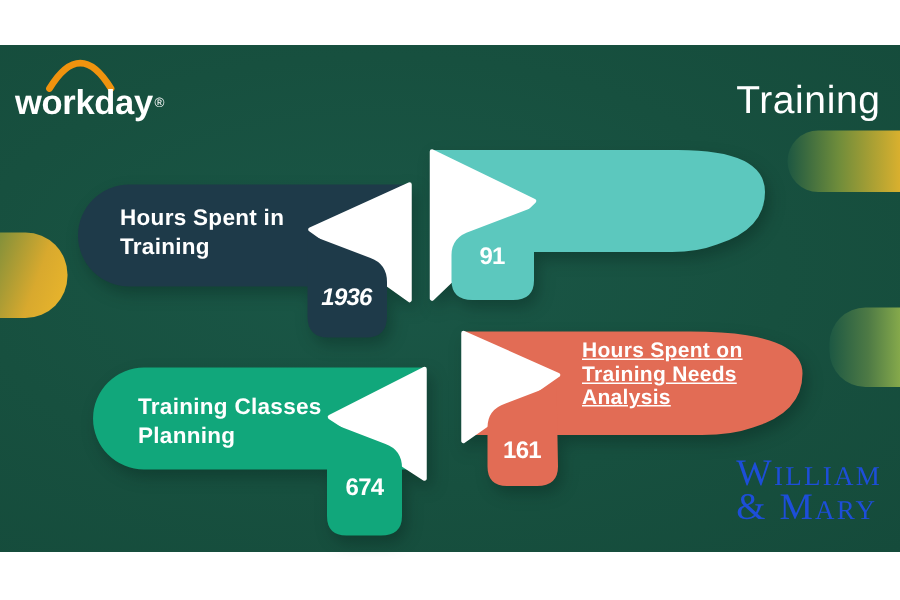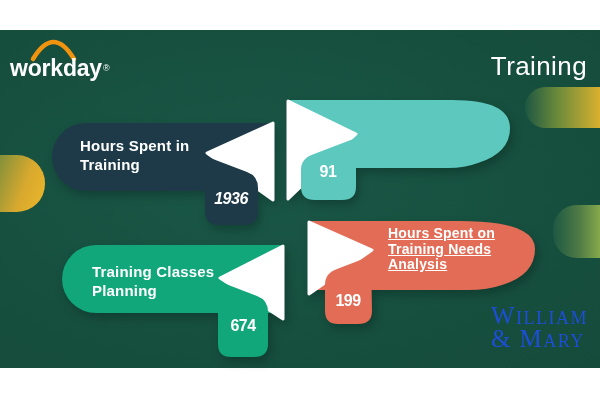--- a/index.html
+++ b/index.html
@@ -121,20 +121,20 @@
     <span>Training Classes</span>
     <span>Planning</span>
   </div>
   <div class="value pos-val-3">674</div>
 
   <div class="label small pos-label-4">
     <span>Hours Spent on</span>
     <span>Training Needs</span>
     <span>Analysis</span>
   </div>
-  <div class="value pos-val-4">199</div>
+  <div class="value pos-val-4">161</div>
 
   <div class="wm">
     <div>William</div>
     <div>&amp; Mary</div>
   </div>
 
 </div>
 
 </body></html>

